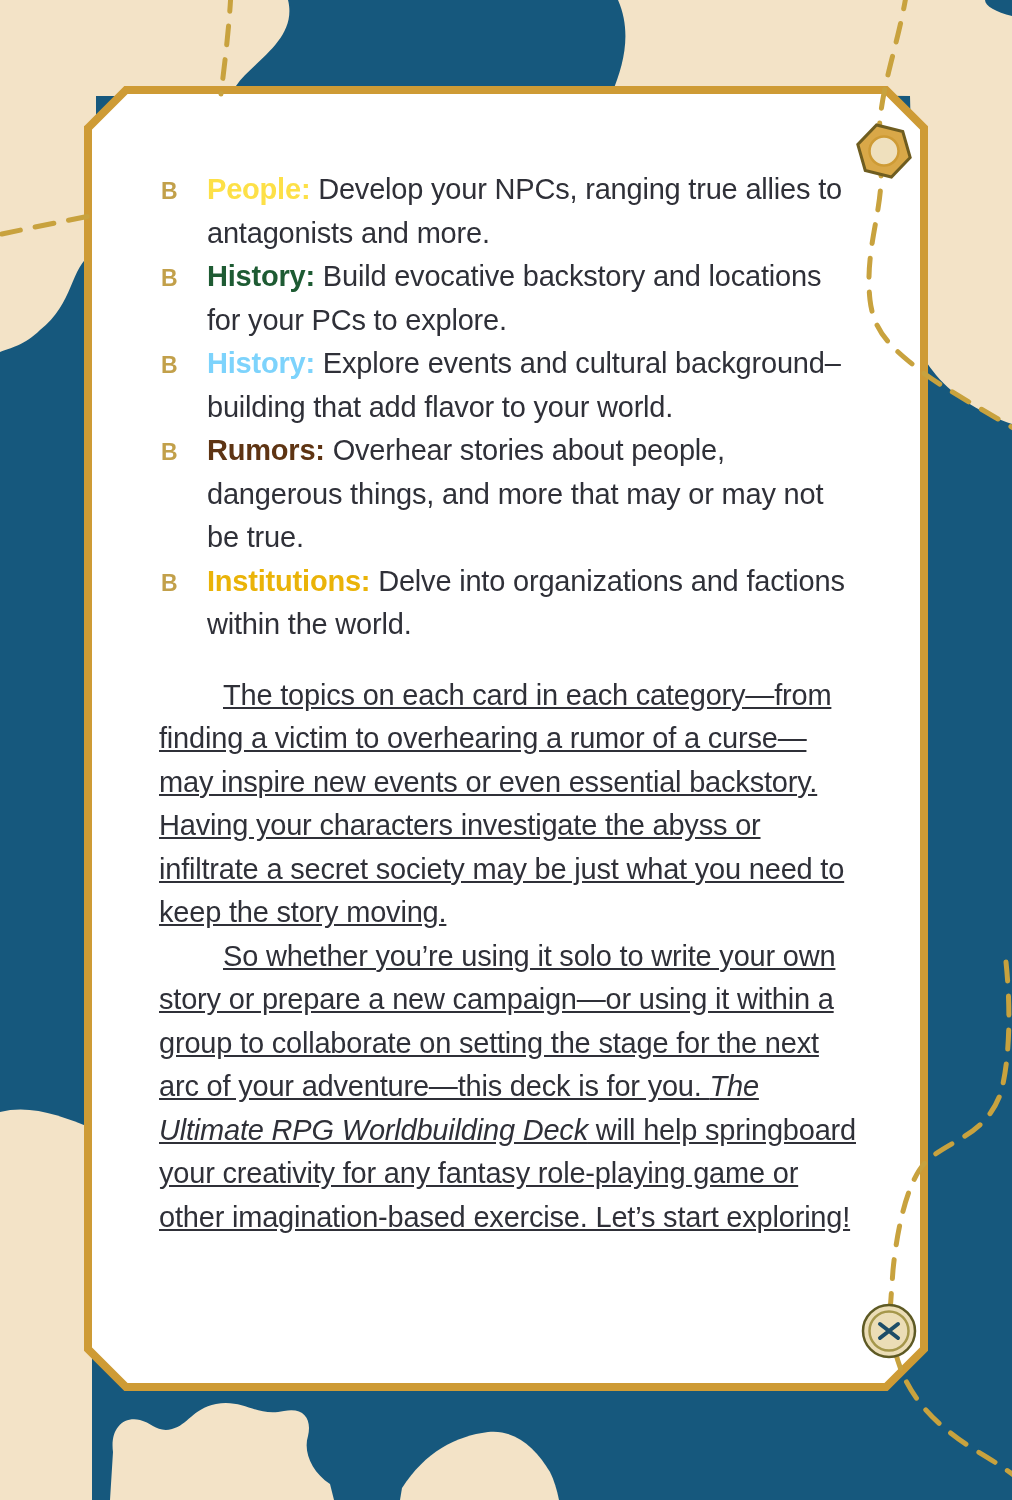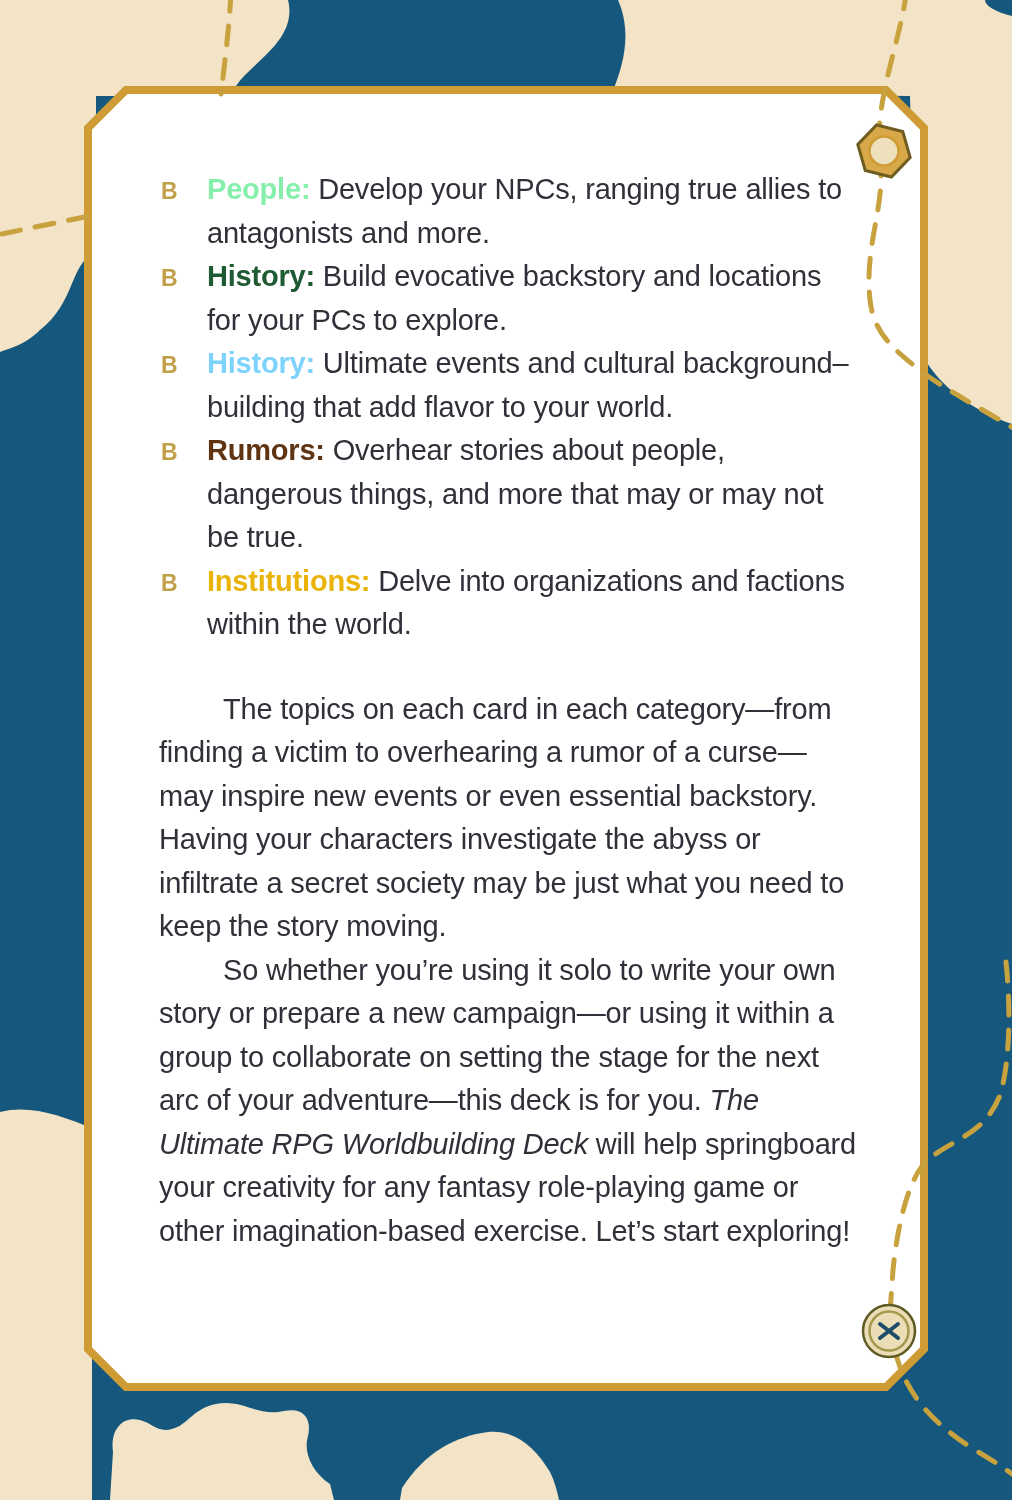--- a/index.html
+++ b/index.html
@@ -28,21 +28,21 @@
     position:absolute;left:159px;top:168px;width:700px;
     color:var(--body-text);font-size:29px;line-height:43.5px;letter-spacing:-0.2px;
   }
   ul.category-list{list-style:none;margin:0;padding:0;}
   ul.category-list li{position:relative;padding-left:48px;}
   .bullet{
     position:absolute;left:2px;top:2px;font-size:23px;line-height:43.5px;
     color:var(--gold-bullet);font-weight:600;
   }
   .term{font-weight:700;}
-  .paras{margin-top:41px;}
+  .paras{margin-top:27px;text-decoration:underline;}
   .para{margin:0;text-indent:64px;}
   .seg-italic{font-style:italic;}
 </style>
 </head>
 <body>
 
 <div class="stage">
 
   <svg width="1012" height="1500" viewBox="0 0 1012 1500">
 
@@ -77,23 +77,23 @@
 
     <g transform="translate(889,1331)">
       <circle class="button-body" r="26"></circle>
       <circle class="button-ring" r="19.5"></circle>
       <path class="button-x" d="M-9,-7 L9,7 M-9,7 L9,-7"></path>
     </g>
   </svg>
 
   <div class="text-col">
     <ul class="category-list" id="category-list">
-        <li><span class="bullet">B</span><span class="term" style="color: #86efac;">People:</span><span> Develop your NPCs, ranging true allies to antagonists and more.</span></li>
+        <li><span class="bullet">B</span><span class="term" style="color: #fde047;">People:</span><span> Develop your NPCs, ranging true allies to antagonists and more.</span></li>
         <li><span class="bullet">B</span><span class="term" style="color: rgb(30, 91, 51);">History:</span><span> Build evocative backstory and locations for your PCs to explore.</span></li>
-        <li><span class="bullet">B</span><span class="term" style="color: #7dd3fc;">History:</span><span> Ultimate events and cultural background–building that add flavor to your world.</span></li>
+        <li><span class="bullet">B</span><span class="term" style="color: #7dd3fc;">History:</span><span> Explore events and cultural background–building that add flavor to your world.</span></li>
         <li><span class="bullet">B</span><span class="term" style="color: rgb(94, 52, 19); text-align: right;">Rumors:</span><span> Overhear stories about people, dangerous things, and more that may or may not be true.</span></li>
         <li><span class="bullet">B</span><span class="term" style="color: #eab308;">Institutions:</span><span> Delve into organizations and factions within the world.</span></li>
       </ul>
     <div class="paras" id="paragraphs">
         <p class="para"><span>The topics on each card in each category—from finding a victim to overhearing a rumor of a curse—may inspire new events or even essential backstory. Having your characters investigate the abyss or infiltrate a secret society may be just what you need to keep the story moving.</span></p>
         <p class="para"><span>So whether you’re using it solo to write your own story or prepare a new campaign—or using it within a group to collaborate on setting the stage for the next arc of your adventure—this deck is for you. </span><span class="seg-italic">The Ultimate RPG Worldbuilding Deck</span><span> will help springboard your creativity for any fantasy role-playing game or other imagination-based exercise. Let’s start exploring!</span></p>
       </div>
   </div>
 
 </div>

